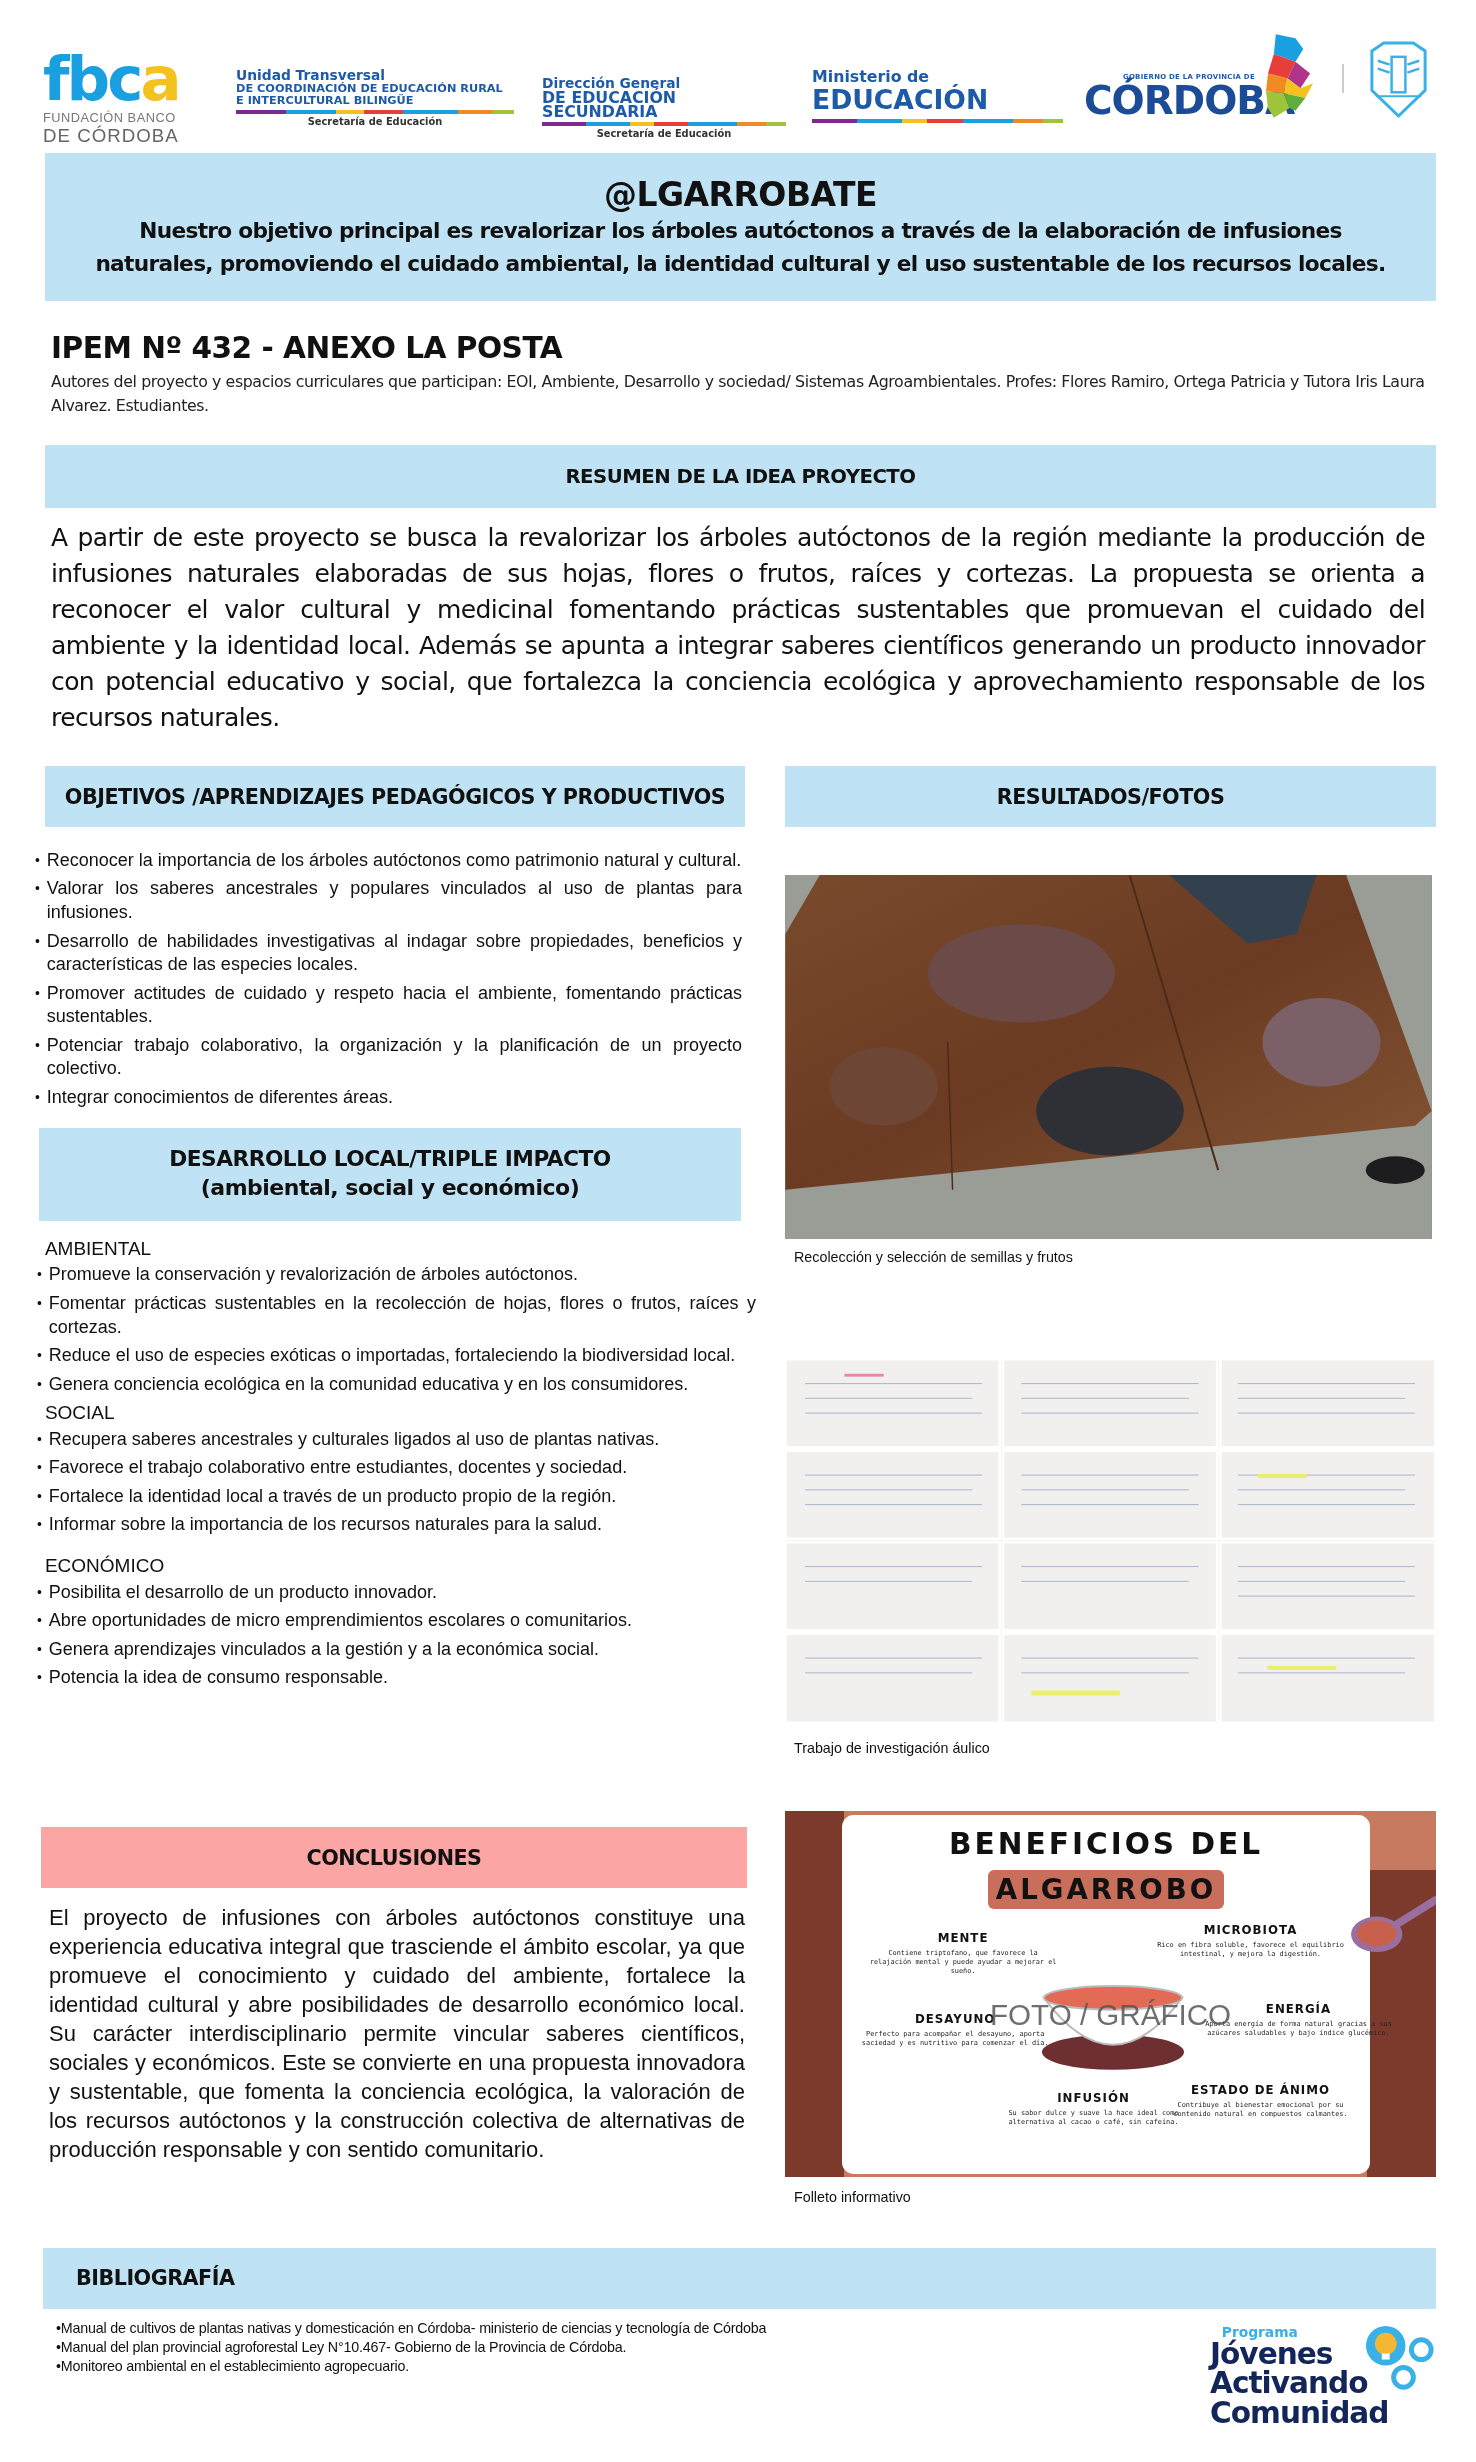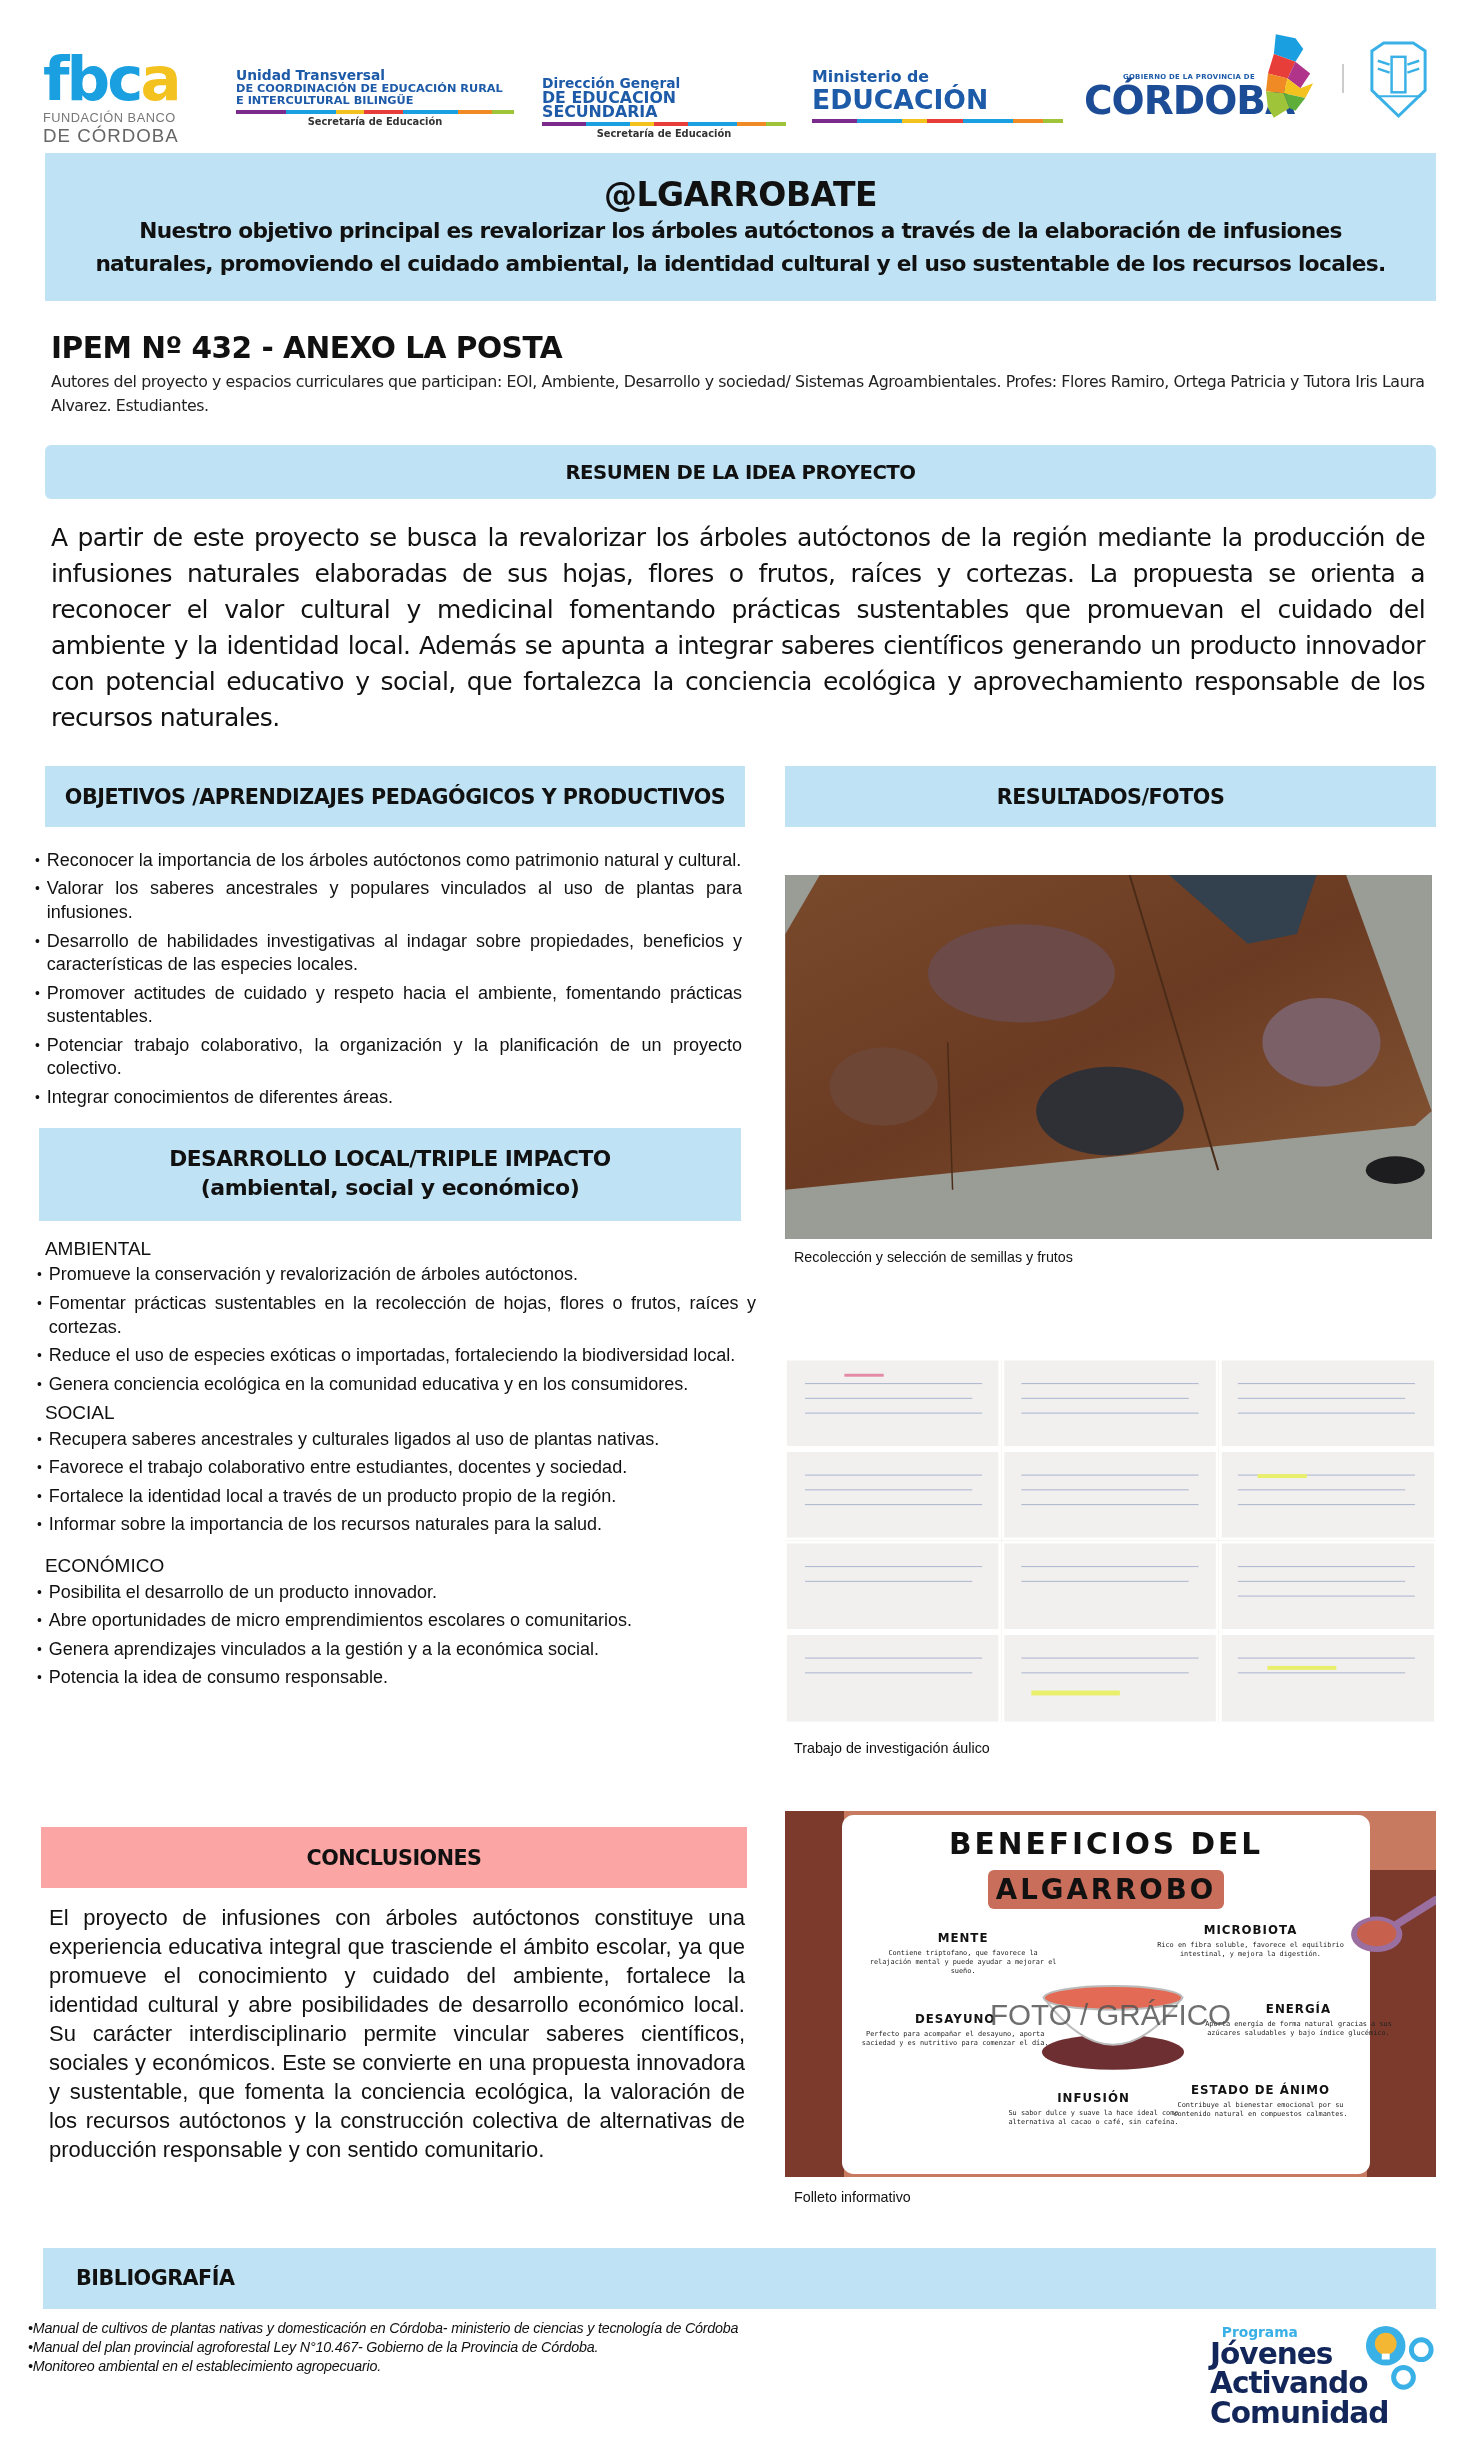--- a/index.html
+++ b/index.html
@@ -84,21 +84,21 @@
 </svg>
 
 <div class="band" style="left:45px; top:153px; width:1391px; height:148px; text-align:center;">
   <div class="hdr-title" style="font-size:33px; margin-top:21.7px;">@LGARROBATE</div>
   <div class="hdr-title" style="font-size:21.7px; line-height:33px; padding:0 39px; letter-spacing:-0.7px;">Nuestro objetivo principal es revalorizar los árboles autóctonos a través de la elaboración de infusiones naturales, promoviendo el cuidado ambiental, la identidad cultural y el uso sustentable de los recursos locales.</div>
 </div>
 
 <div class="abs hdr-title" style="left:51px; top:331px; font-size:29.6px;">IPEM Nº 432 - ANEXO LA POSTA</div>
 <div class="abs" style="left:51px; top:370px; width:1379px; font-family:'DejaVu Sans',sans-serif; font-size:15.8px; line-height:23.6px; color:#222; letter-spacing:-0.4px;">Autores del proyecto y espacios curriculares que participan: EOI, Ambiente, Desarrollo y sociedad/ Sistemas Agroambientales. Profes: Flores Ramiro, Ortega Patricia y Tutora Iris Laura Alvarez. Estudiantes.</div>
 
-<div class="band" style="left:45px; top:445px; width:1391px; height:54px; display:flex; align-items:center; justify-content:center;border-radius:6px;">
+<div class="band" style="left:45px; top:445px; width:1391px; height:63px; display:flex; align-items:center; justify-content:center;">
   <span class="hdr-title" style="font-size:19.7px;">RESUMEN DE LA IDEA PROYECTO</span>
 </div>
 <div class="abs" style="left:51px; top:520px; width:1374px; font-family:'DejaVu Sans',sans-serif; font-size:25px; line-height:36px; text-align:justify; letter-spacing:-0.6px;">A partir de este proyecto se busca la revalorizar los árboles autóctonos de la región mediante la producción de infusiones naturales elaboradas de sus hojas, flores o frutos, raíces y cortezas. La propuesta se orienta a reconocer el valor cultural  y medicinal fomentando prácticas sustentables que promuevan el cuidado del ambiente y la identidad local.  Además se apunta a integrar saberes científicos generando un producto innovador con potencial educativo y social, que fortalezca la conciencia ecológica y aprovechamiento responsable de los recursos naturales.</div>
 
 <div class="band" style="left:45px; top:766px; width:700px; height:61px; display:flex; align-items:center; justify-content:center;">
   <span class="hdr-title" style="font-size:20.7px;">OBJETIVOS /APRENDIZAJES PEDAGÓGICOS Y PRODUCTIVOS</span>
 </div>
 <div class="abs text-body" style="left:35px; top:849px; width:707px;">
   <div class="bul">Reconocer la importancia de los árboles autóctonos como patrimonio natural y cultural.</div>
   <div class="bul">Valorar los saberes ancestrales y populares vinculados al uso de plantas para infusiones.</div>
@@ -266,21 +266,21 @@
 <style>
   .fb { position: absolute; width: 187px; text-align: center; }
   .fbt { font-family: "DejaVu Sans", sans-serif; font-weight: bold; font-size: 11.8px; letter-spacing: 1px; }
   .fbx { font-family: "DejaVu Sans Mono", monospace; font-size: 6.9px; line-height: 8.9px; margin-top: 3.9px; color: #222; }
 </style>
 <div class="abs caption" style="left:794px; top:2189px;">Folleto informativo</div>
 
 <div class="band" style="left:43px; top:2248px; width:1393px; height:61px;">
   <span class="hdr-title" style="position:absolute; left:33px; top:17.7px; font-size:20.7px;">BIBLIOGRAFÍA</span>
 </div>
-<div class="abs" style="left:28px; top:2319px; font-size:14.3px; line-height:19px; letter-spacing:-0.2px;font-style:italic;">
+<div class="abs" style="left:56px; top:2319px; font-size:14.3px; line-height:19px; letter-spacing:-0.2px;">
   <div>•Manual de cultivos de plantas nativas y domesticación en Córdoba- ministerio de ciencias y tecnología de Córdoba</div>
   <div>•Manual del plan provincial agroforestal Ley N°10.467- Gobierno de la Provincia de Córdoba.</div>
   <div>•Monitoreo ambiental en el establecimiento agropecuario.</div>
 </div>
 
 <div class="abs" style="left:1210px; top:2320px; width:256px; height:118px;">
   <div style="position:absolute; left:11.8px; top:3.9px; font-family:'DejaVu Sans',sans-serif; font-weight:bold; font-size:13.8px; color:#39b0e6;">Programa</div>
   <div style="position:absolute; left:0; top:19.7px; font-family:'DejaVu Sans',sans-serif; font-weight:bold; font-size:29.6px; line-height:29.6px; color:#13265a; letter-spacing:-1px;">Jóvenes</div>
   <div style="position:absolute; left:0; top:49px; font-family:'DejaVu Sans',sans-serif; font-weight:bold; font-size:29.6px; line-height:29.6px; color:#13265a; letter-spacing:-1px;">Activando</div>
   <div style="position:absolute; left:0; top:79px; font-family:'DejaVu Sans',sans-serif; font-weight:bold; font-size:29.6px; line-height:29.6px; color:#13265a; letter-spacing:-1px;">Comunidad</div>

